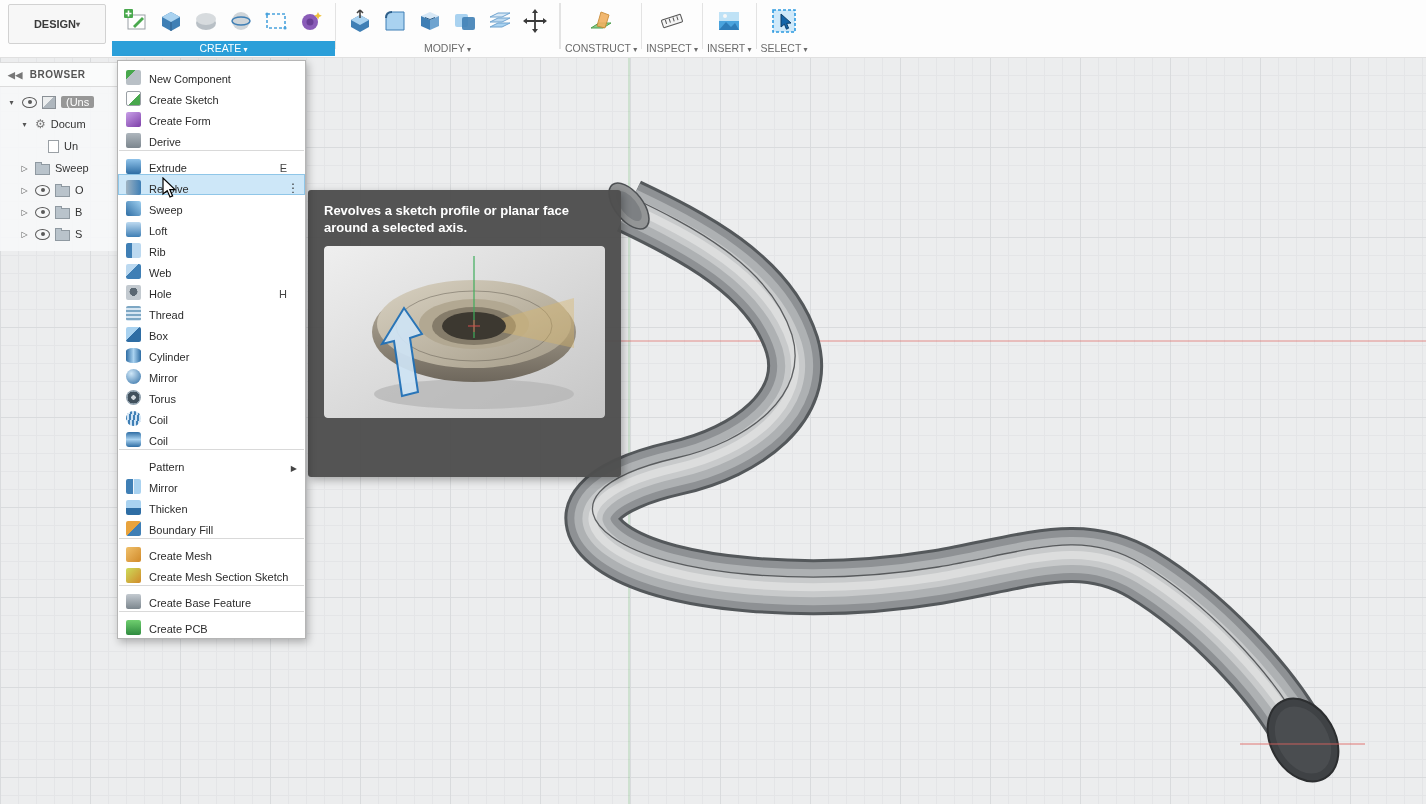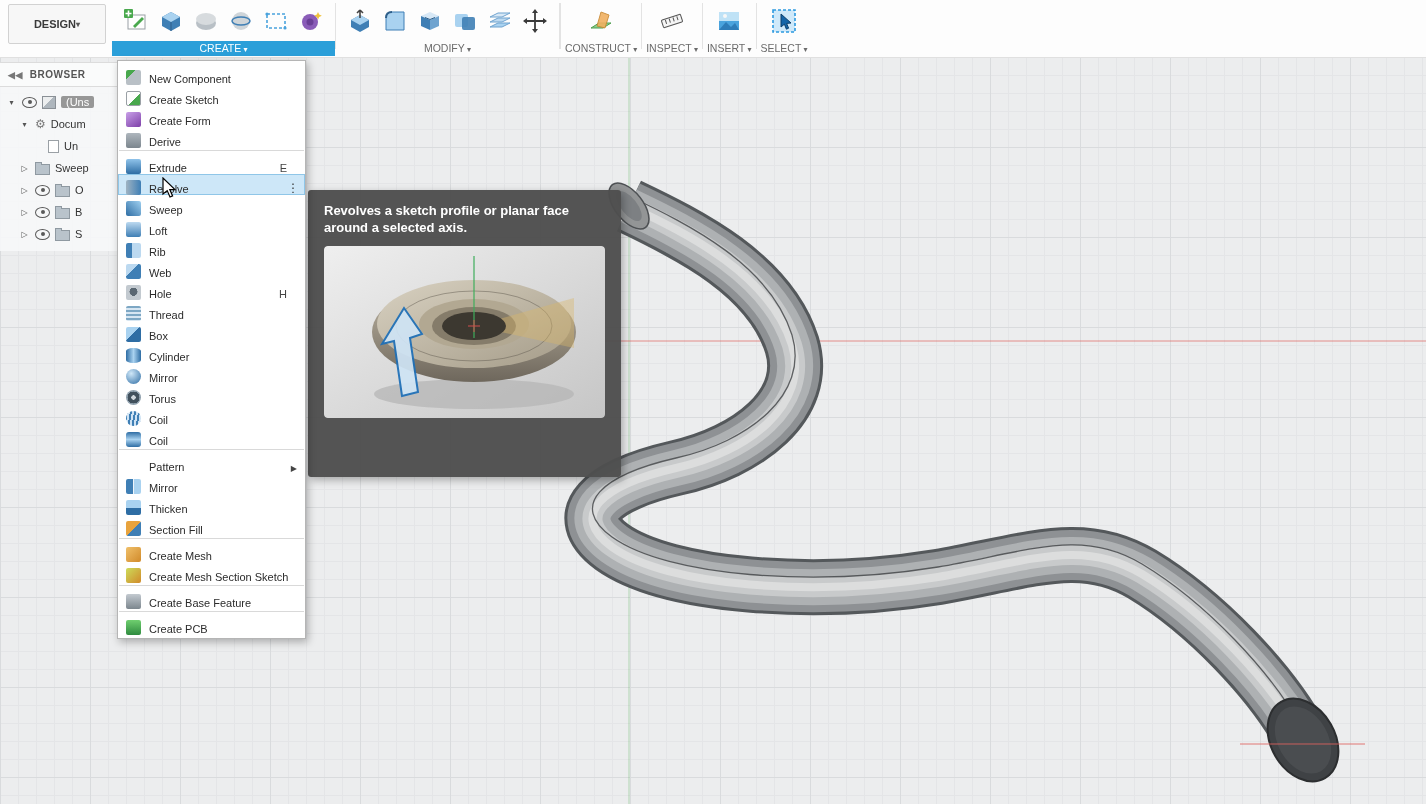--- a/index.html
+++ b/index.html
@@ -444,21 +444,21 @@
     <div class="menu-row">
       <span class="mi mi-mirror"></span>
       <span>Mirror</span>
     </div>
     <div class="menu-row">
       <span class="mi mi-thicken"></span>
       <span>Thicken</span>
     </div>
     <div class="menu-row">
       <span class="mi mi-boundary-fill"></span>
-      <span>Section Fill</span>
+      <span>Boundary Fill</span>
     </div>
     <div class="divider"></div>
     <div class="menu-row">
       <span class="mi mi-create-mesh"></span>
       <span>Create Mesh</span>
     </div>
     <div class="menu-row">
       <span class="mi mi-create-mesh-section-sketch"></span>
       <span>Create Mesh Section Sketch</span>
     </div>

